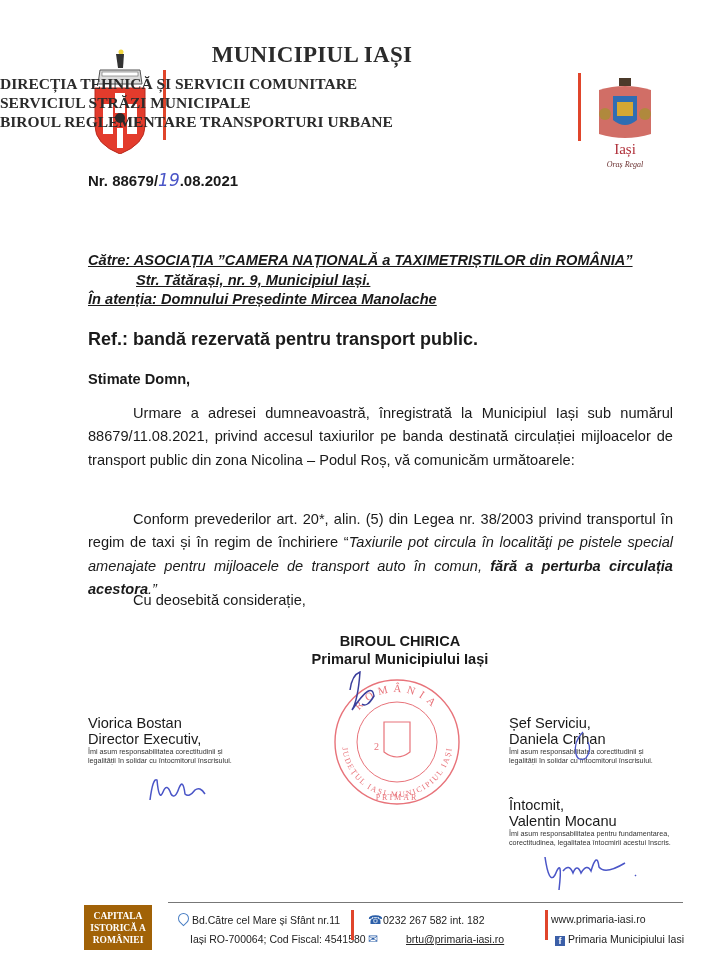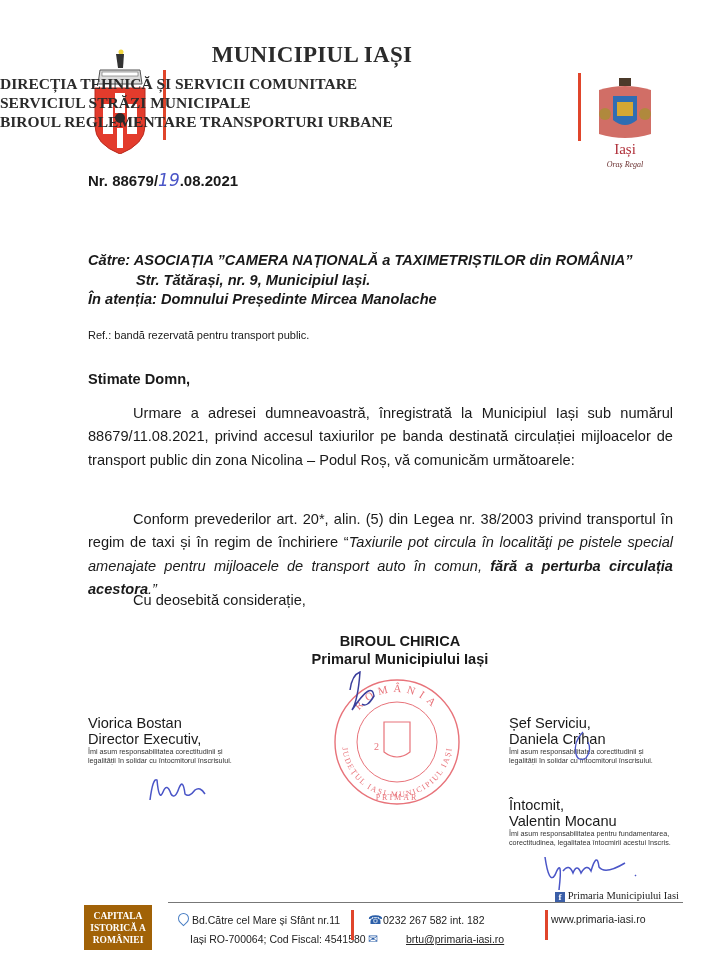--- a/index.html
+++ b/index.html
@@ -15,23 +15,23 @@
   .hdr-l1 { top: 75px; } .hdr-l2 { top: 94px; } .hdr-l3 { top: 113px; }
   .red-bar { width: 3px; background: #e0452b; }
 
   
   .crest-left { left: 90px; top: 48px; width: 60px; height: 106px; }
   .crest-right { left: 595px; top: 76px; width: 60px; height: 95px; }
 
   .docnr { left: 88px; top: 170px; font-weight: bold; font-size: 15px; }
   .hand { font-family: "DejaVu Sans", sans-serif; font-weight: normal; color: #4a55c7; font-size: 17px; font-style: italic; }
 
-  .recip { left: 88px; font-weight: bold; font-style: italic; font-size: 14.6px; }
+  .recip { left: 88px; font-weight: bold; font-style: italic; font-size: 14.6px; text-decoration: underline; }
   .r1 { top: 252px; } .r2 { top: 272px; left: 136px; } .r3 { top: 291px; }
-  .ref { left: 88px; top: 329px; font-size: 11px; }
+  .ref { left: 88px; top: 329px; font-size: 18px; font-weight: bold; }
   .greet { left: 88px; top: 371px; font-weight: bold; font-size: 14.6px; }
 
   .para { left: 88px; width: 585px; font-size: 14.6px; line-height: 23.4px; text-align: justify; }
   .p1 { top: 402px; } .p2 { top: 492px; margin-top: 16px; }
   .indent { display: inline-block; width: 45px; }
   .closing { left: 133px; top: 592px; font-size: 14.6px; }
 
   .mayor { left: 280px; width: 240px; text-align: center; font-weight: bold; font-size: 14.6px; line-height: 18px; top: 632px; }
 
   .sig-name { font-size: 14.6px; line-height: 16px; }
@@ -183,16 +183,16 @@
   <span style="color:#2a5ea8; font-size:12px;">☎</span><span>0232 267 582 int. 182</span>
 </div>
 <div class="abs foot-txt" style="left:368px; top:932px;">
   <span style="color:#2a5ea8; font-size:12px;">✉</span>
   <span class="link">brtu@primaria-iasi.ro</span>
 </div>
 
 <div class="abs red-bar" style="left:545px; top:910px; height:30px;"></div>
 
 <div class="abs foot-txt" style="left:551px; top:913px;">www.primaria-iasi.ro</div>
-<div class="abs foot-txt" style="left:555px; top:890px;font-family:Liberation Serif, serif;">
+<div class="abs foot-txt" style="left:555px; top:933px;">
   <span style="display:inline-block;width:10px;height:10px;background:#3b5fa8;color:#fff;font-size:9px;font-weight:bold;text-align:center;line-height:11px;vertical-align:-1px;">f</span>
   <span>Primaria Municipiului Iasi</span>
 </div>
 
 </body></html>

